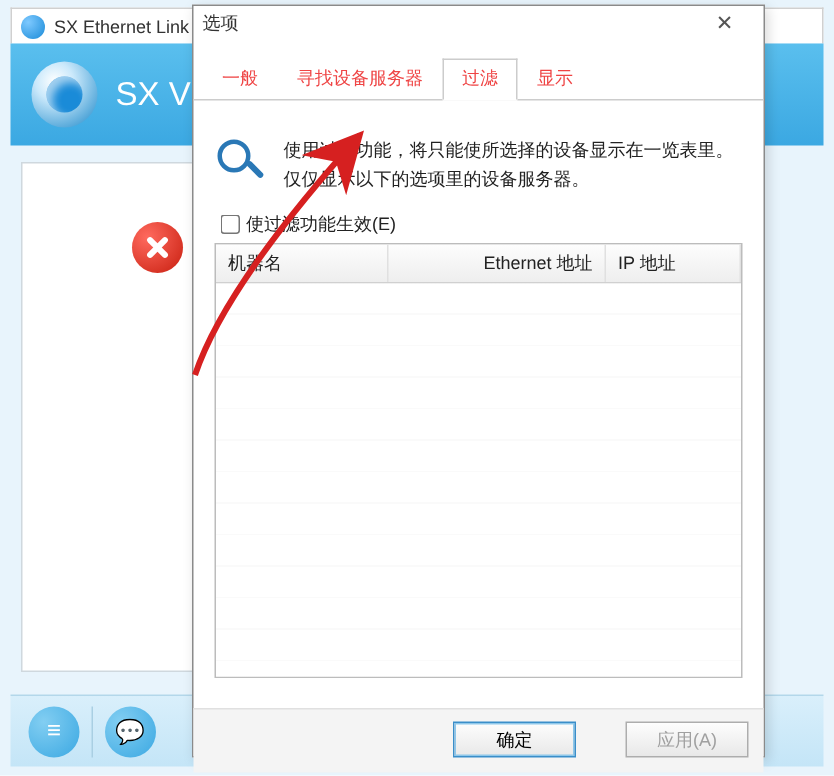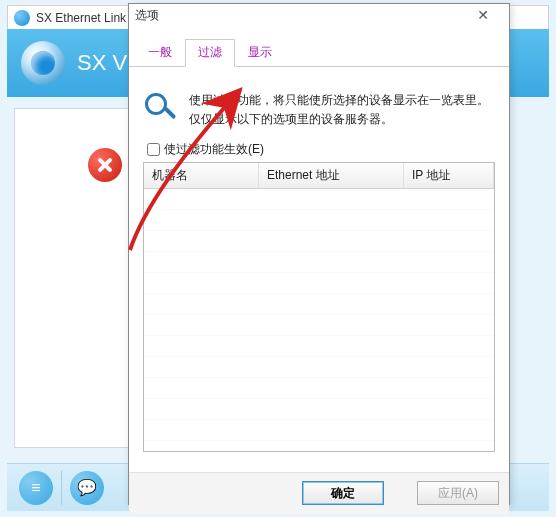--- a/index.html
+++ b/index.html
@@ -33,44 +33,44 @@
 .bottom-bar .spacer { flex: 1; }
 .bottom-bar .divider-v { width:1px; height:34px; background:#a9cfe3; margin:0 4px; }
 
 
 .dialog { position: absolute; top: 3px; left: 128px; width: 382px; height: 502px; background: #fff; border: 1px solid #8a8a8a; box-shadow: 2px 2px 8px rgba(0,0,0,.15); z-index: 5; display:flex; flex-direction:column;gap:12px; }
 .dialog-title { height: 28px; display:flex; align-items:center; padding: 0 6px; font-size: 12px; color:#333; }
 .dialog-title .spacer { flex:1; }
 .dialog-title .close { width:40px; height:22px; display:flex; align-items:center; justify-content:center; font-size:14px; color:#555; cursor:pointer; }
 
 .tabs { display:flex; border-bottom:1px solid #ccc; padding: 0 6px; font-size:12px; }
-.tab { padding: 4px 12px 5px; border:1px solid transparent; border-bottom:none; color:#a21caf; cursor:pointer; position:relative; top:1px; }
+.tab { padding: 4px 12px 5px; border:1px solid transparent; border-bottom:none; color:#ef4444; cursor:pointer; position:relative; top:1px; }
 .tab.active { background:#fff; border-color:#ccc; border-bottom:1px solid #fff; }
 
 .dialog-body { flex:1; padding: 12px 14px 8px; font-size:12px; color:#222; position:relative; }
 .hint-row { display:flex; gap:10px; margin-bottom:12px; }
 .hint-icon { width:36px; height:36px; flex-shrink:0; position:relative; }
 .hint-icon .mag { position:absolute; top:2px; left:2px; width:22px; height:22px; border:3px solid #2a78b6; border-radius:50%; }
 .hint-icon .handle { position:absolute; top:20px; left:20px; width:14px; height:4px; background:#2a78b6; transform:rotate(45deg); border-radius:2px; }
 .hint-text { line-height:1.6; }
 
 .checkbox-row { margin: 4px 0 4px 4px; display:flex; align-items:center; gap:4px; }
 .checkbox-row input { width:13px; height:13px; }
 
 .grid { border:1px solid #bcbcbc; height:290px; background:#fff; overflow:hidden; }
 .grid-head { display:flex; background:linear-gradient(#fdfdfd,#eee); border-bottom:1px solid #d0d0d0; font-size:12px; }
 .grid-head .col { padding:4px 8px; border-right:1px solid #e0e0e0; }
 .col.c1 { width:115px; }
-.col.c2 { width:145px; }
+.col.c2 { width:145px;text-align:right; }
 .col.c3 { flex:1; }
 .grid-body { height: calc(100% - 24px); background: repeating-linear-gradient(#fff, #fff 20px, #fafafa 20px, #fafafa 21px); }
 
 .dialog-buttons { padding: 8px 10px 10px; display:flex; justify-content:flex-end; gap:8px; border-top:1px solid #e0e0e0; background:#f4f4f4; }
 .btn { min-width:82px; height:24px; font-size:12px; background:linear-gradient(#fdfdfd,#e8e8e8); border:1px solid #adadad; cursor:pointer; }
-.btn.primary { border-color:#3a8ec9; box-shadow: inset 0 0 0 1px #8ec7ea; font-weight: bold; }
+.btn.primary { border-color:#3a8ec9; box-shadow: inset 0 0 0 1px #8ec7ea; }
 .btn.disabled { color:#a0a0a0;margin-left:25px; }
 
 
 .arrow { position:absolute; top:70px; left:110px; width:200px; height:200px; z-index:20; pointer-events:none; }
 
 </style>
 </head>
 <body>
 
 <div class="watermark">河东软件园</div>
@@ -112,20 +112,21 @@
   <div class="dialog-title">
     <span>选项</span>
     <div class="spacer"></div>
     <div class="close">
         <span>✕</span>
       </div>
   </div>
 
   <div class="tabs">
     <div class="tab">一般</div>
+    <div class="tab">寻找设备服务器</div>
     <div class="tab active">过滤</div>
     <div class="tab">显示</div>
   </div>
 
   <div class="dialog-body">
     <div class="hint-row">
       <div class="hint-icon">
         <div class="mag"></div>
           <div class="handle"></div>
       </div>

